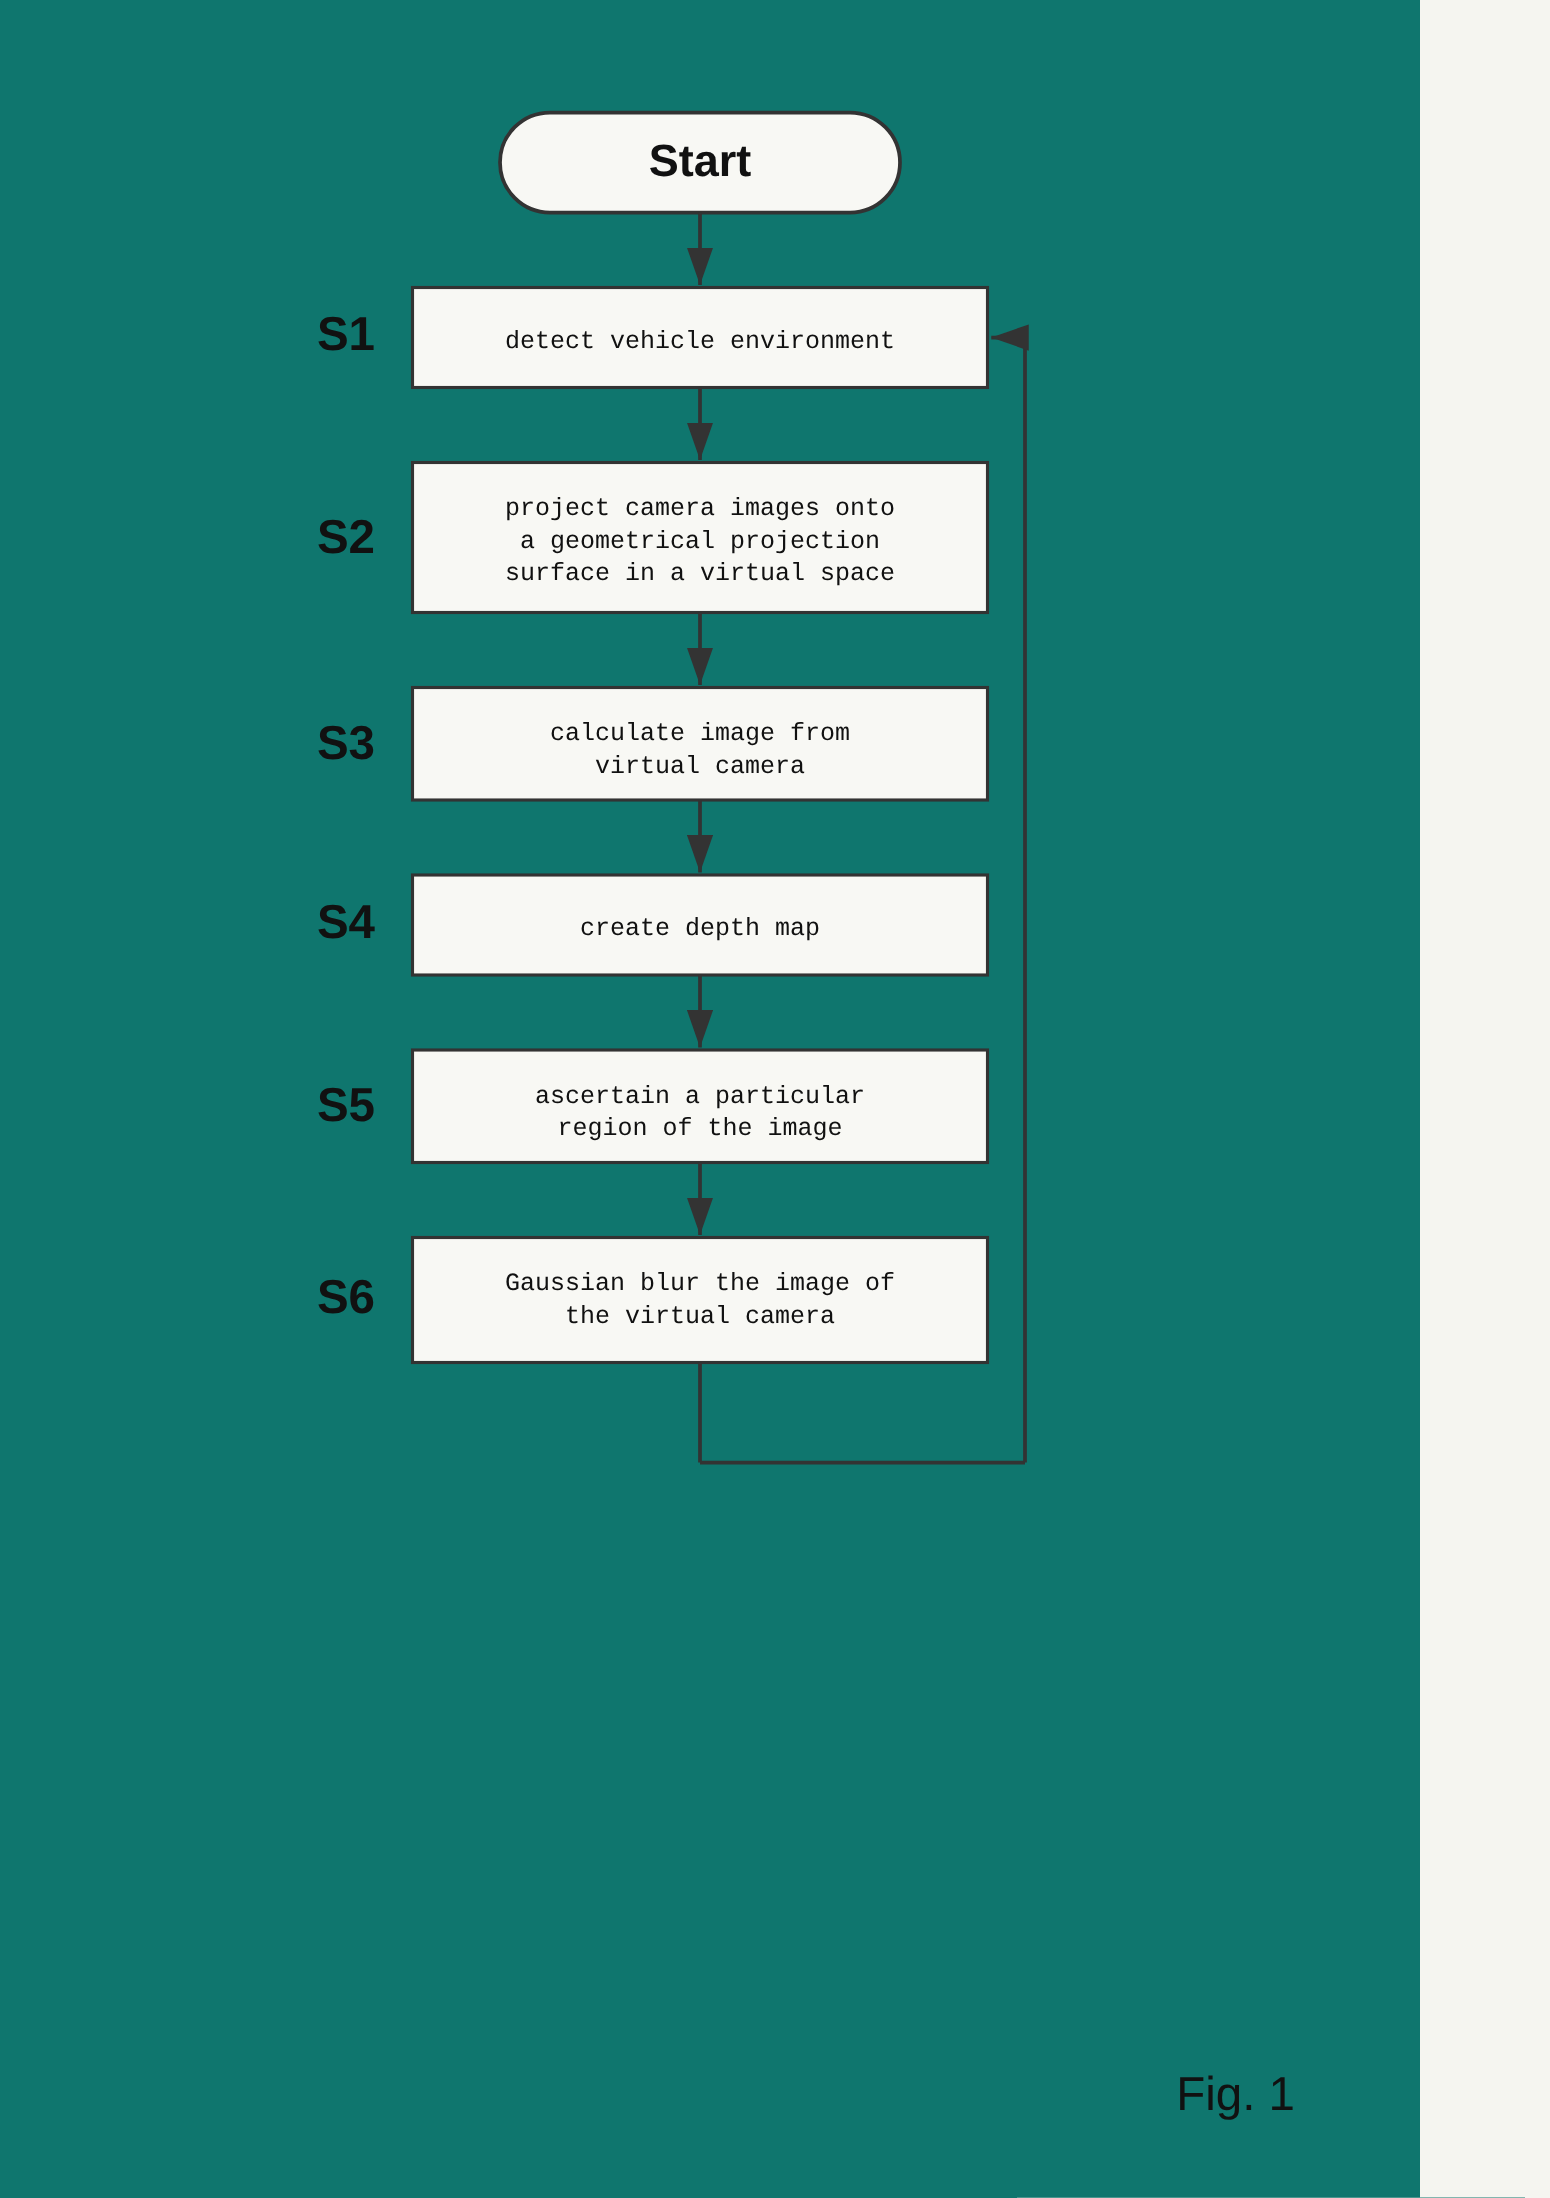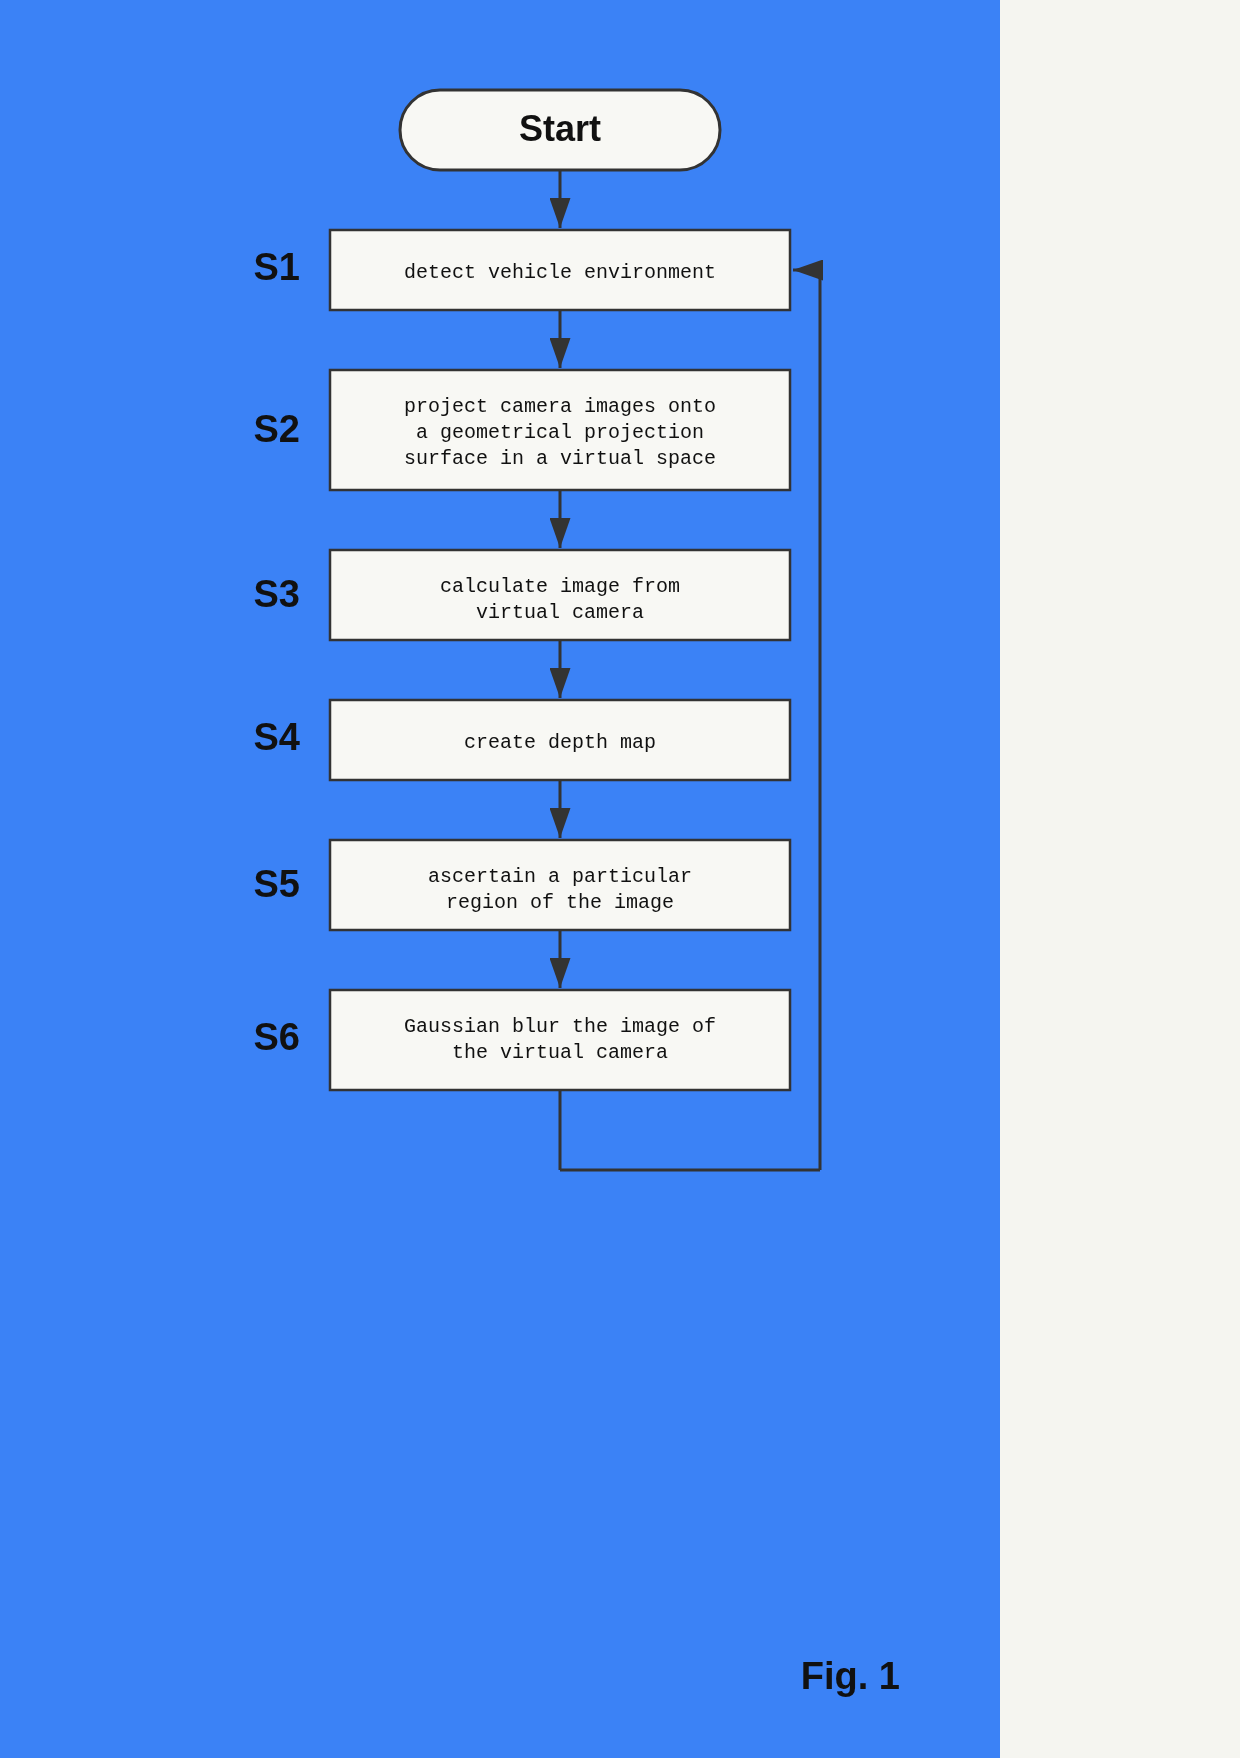--- a/index.html
+++ b/index.html
@@ -7,34 +7,34 @@
     body {
       background: #f5f5f0;
       width: 1240px;
       height: 1758px;
       font-family: 'Courier New', Courier, monospace;
       position: relative;
       overflow: hidden;
     }
 
     .page {
-      width: 1000px;
+      width: 1136px;
       height: 1758px;
-      background: #3b82f6;
+      background: #0f766e;
       position: relative;
       text-align: right;
     }
 
     
     .fig-label {
       position: absolute;
       bottom: 60px;
       right: 100px;
       font-size: 38px;
-      font-weight: bold;
+      font-weight: normal;
       font-family: Arial, sans-serif;
       color: #111;
     }
 
     
     .flowchart-svg {
       position: absolute;
       top: 50px;
       left: 100px;
       width: 1000px;

